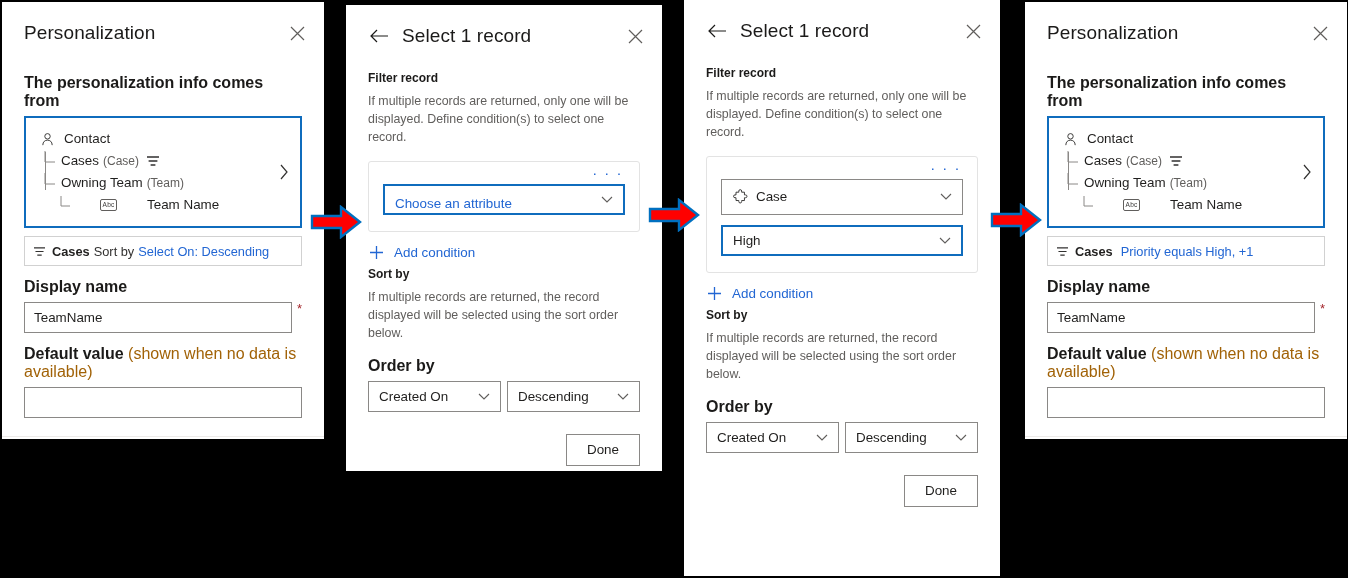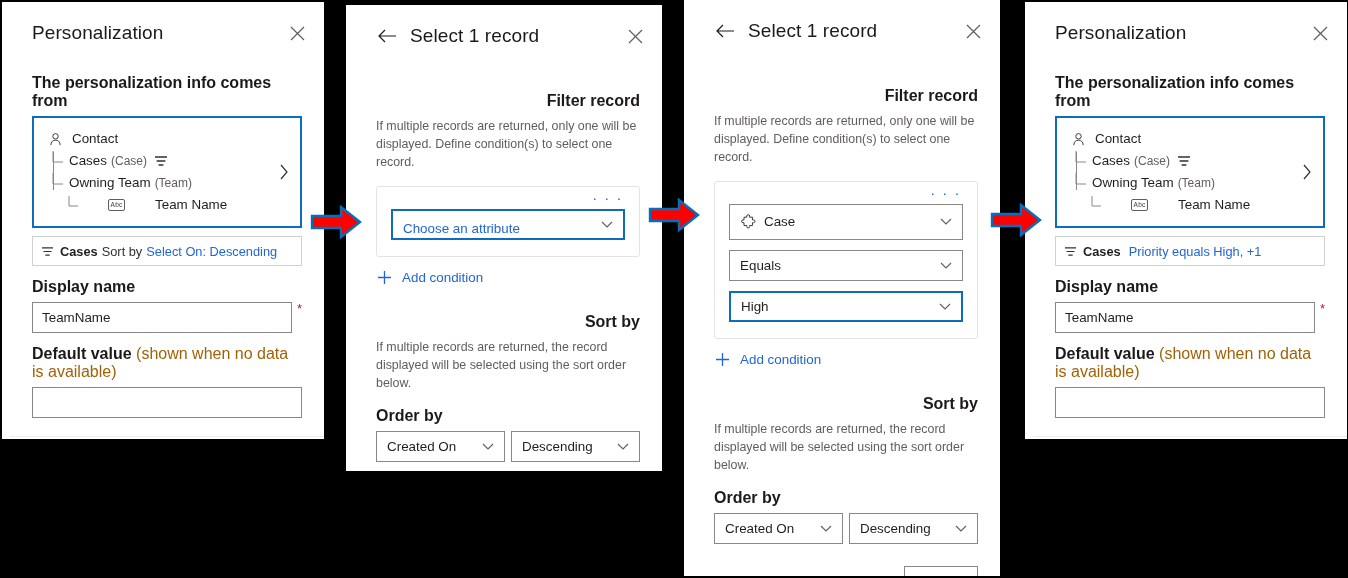--- a/index.html
+++ b/index.html
@@ -11,21 +11,20 @@
     font-family: "Liberation Sans", sans-serif;
     position: relative;
     overflow: hidden;
     -webkit-font-smoothing: antialiased;
   }
 
   .panel {
     position: absolute;
     background: #ffffff;
     overflow: hidden;
-    padding-left: 8px;
   }
 
   
   .panel-header {
     display: flex;
     align-items: center;
     padding: 14px 14px 0 22px;
     height: 48px;
   }
   .back-arrow {
@@ -58,25 +57,24 @@
     font-weight: bold;
     color: #1b1a19;
     margin: 12px 0 6px 0;
   }
   .field-label .sub {
     font-weight: normal;
     color: #a16207;
   }
 
   .section-title {
-    font-size: 16px;
+    font-size: 12px;
     font-weight: bold;
     color: #1b1a19;
-    margin: 27px 0 8px 0;
-    text-align: right;
+    margin: 6px 0 8px 0;
   }
   .section-desc {
     font-size: 12.4px;
     color: #605e5c;
     line-height: 1.45;
     margin-bottom: 14px;
   }
 
   
   .tree-box {
@@ -482,28 +480,20 @@
             </div>
           </div>
           <span class="dd-caret">
             <svg width="12" height="7" viewBox="0 0 12 7">
                 <path d="M1 1 L6 6 L11 1" stroke="#605e5c" stroke-width="1.1" fill="none"></path>
               </svg>
           </span>
         </div>
       </div>
 
-      <div class="dd" style="margin-top:10px;">
-        <span class="dd-text">Equals</span>
-        <span class="dd-caret">
-          <svg width="12" height="7" viewBox="0 0 12 7">
-              <path d="M1 1 L6 6 L11 1" stroke="#605e5c" stroke-width="1.1" fill="none"></path>
-            </svg>
-        </span>
-      </div>
 
       <div class="dd focus" style="margin-top:10px;">
         <span class="dd-text">High</span>
         <span class="dd-caret">
           <svg width="12" height="7" viewBox="0 0 12 7">
               <path d="M1 1 L6 6 L11 1" stroke="#605e5c" stroke-width="1.1" fill="none"></path>
             </svg>
         </span>
       </div>
     </div>

